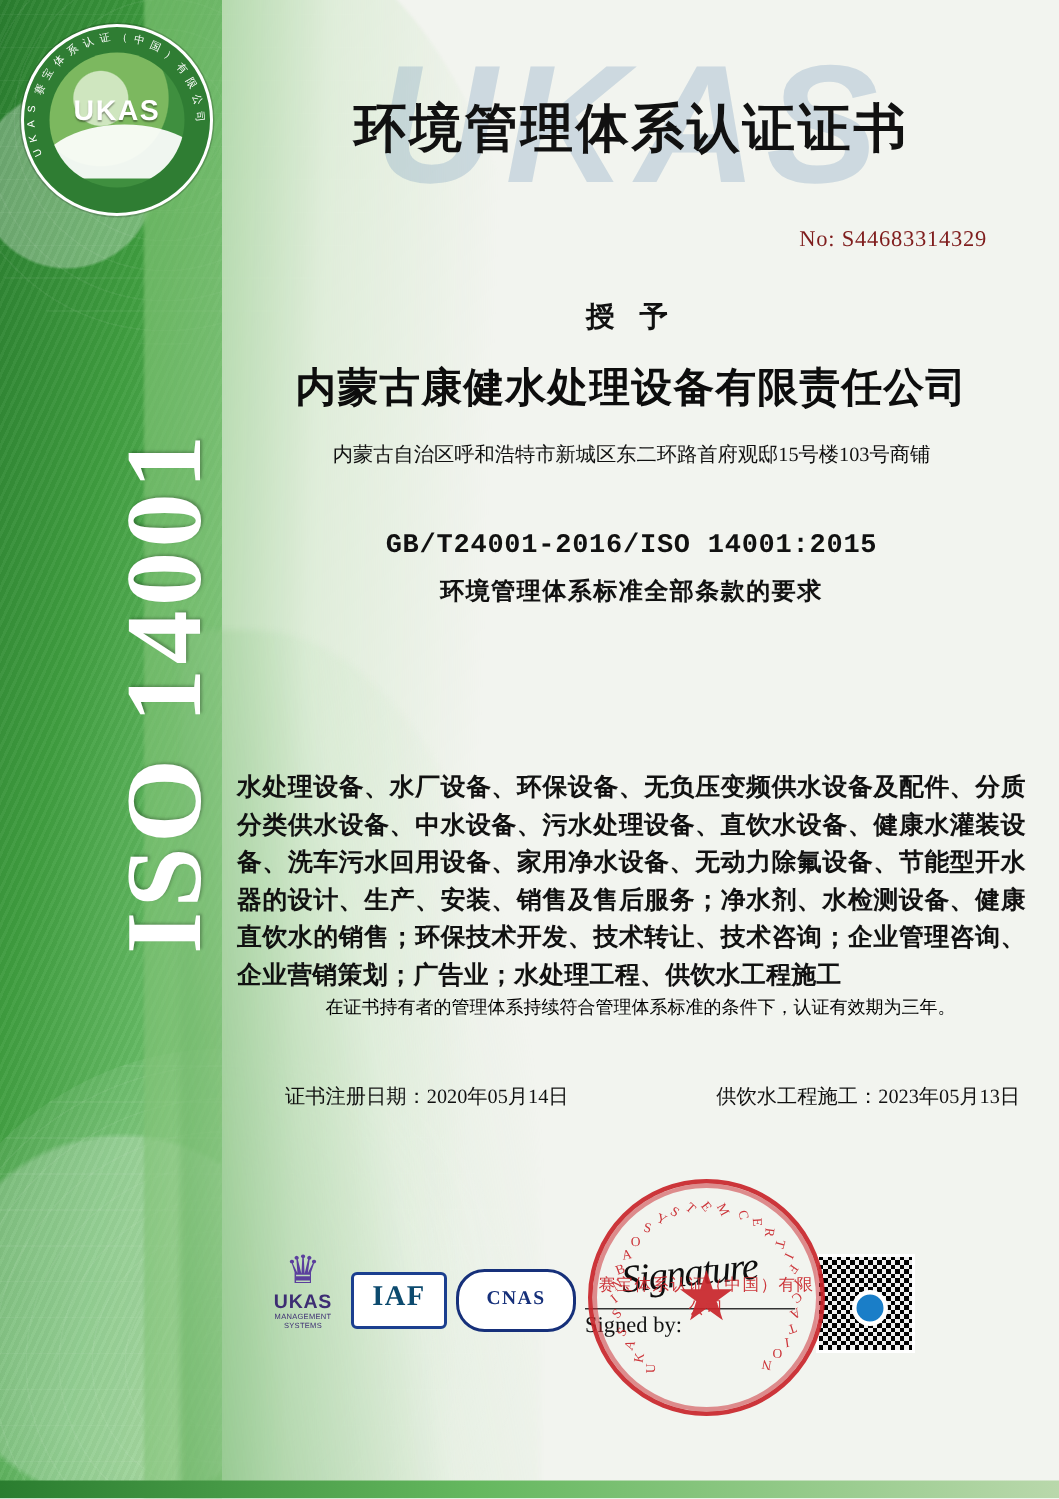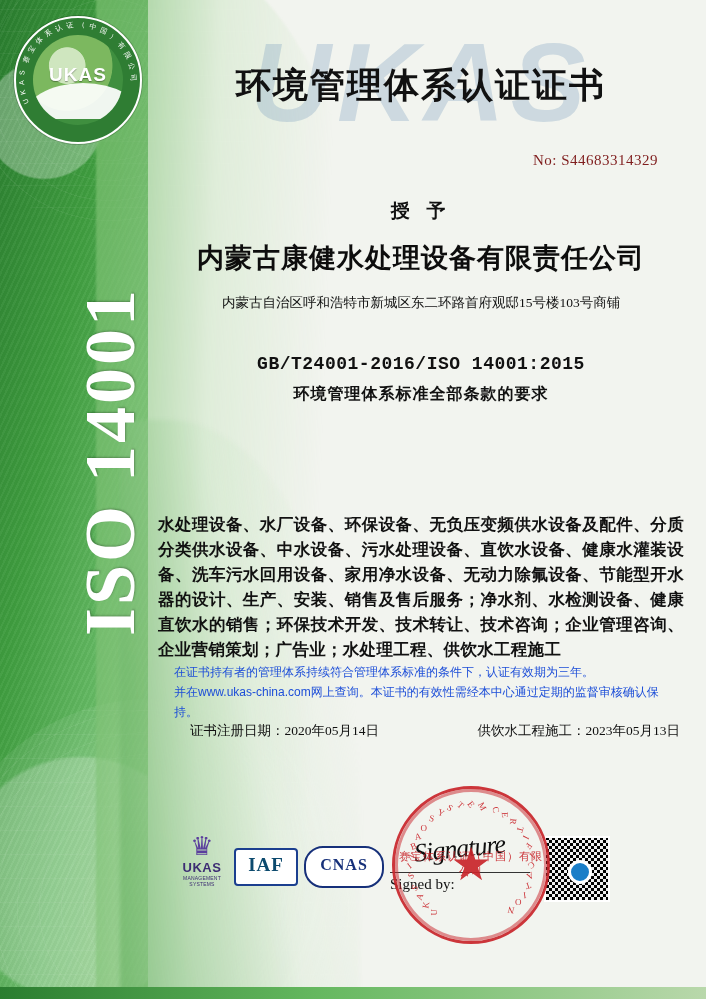--- a/index.html
+++ b/index.html
@@ -257,24 +257,25 @@
     font-family: "Liberation Serif", serif;
     font-weight: bold;
     font-size: 16.5px;
     line-height: 25px;
     letter-spacing: .3px;
     color: #111;
   }
   .note {
     position: absolute;
     left: 24px; right: 26px; top: 662px;
-    font-family: Liberation Sans, sans-serif;
+    text-align: center;
+    font-family: Liberation Mono, monospace;
     font-size: 12px;
     line-height: 20px;
-    color: #1d4ed8;
+    color: #000000;
   }
   .dates {
     position: absolute;
     left: 40px; right: 26px; top: 722px;
     display: flex;
     justify-content: space-between;
     font-family: "Liberation Serif", serif;
     font-size: 13.5px;
     color: #111;
   }
@@ -330,21 +331,21 @@
     left: 154px; top: 18px;
     width: 76px; height: 38px;
     border: 2px solid #16307a;
     border-radius: 19px;
     background: #fff;
     text-align: center;
   }
   .cnas-mark .t {
     font-family: "Liberation Serif", serif;
     font-weight: bold;
-    font-size: 16px;
+    font-size: 13px;
     color: #16307a;
     line-height: 34px;
     letter-spacing: 1px;
   }
   .sign-wrap {
     position: absolute;
     left: 240px; top: 6px;
     width: 140px;
   }
   .sign-script {
@@ -507,21 +508,20 @@
 
     <div class="std-block">
       <div class="std-line2">GB/T24001-2016/ISO 14001:2015</div>
       <div class="std-line3">环境管理体系标准全部条款的要求</div>
     </div>
 
     <div class="scope-body">水处理设备、水厂设备、环保设备、无负压变频供水设备及配件、分质分类供水设备、中水设备、污水处理设备、直饮水设备、健康水灌装设备、洗车污水回用设备、家用净水设备、无动力除氟设备、节能型开水器的设计、生产、安装、销售及售后服务；净水剂、水检测设备、健康直饮水的销售；环保技术开发、技术转让、技术咨询；企业管理咨询、企业营销策划；广告业；水处理工程、供饮水工程施工</div>
 
     <div class="note">
       <div>在证书持有者的管理体系持续符合管理体系标准的条件下，认证有效期为三年。</div>
-      <div>并在www.ukas-china.com网上查询。本证书的有效性需经本中心通过定期的监督审核确认保持。</div>
     </div>
 
     <div class="dates">
       <div>
         <span>证书注册日期：</span><span>2020年05月14日</span>
       </div>
       <div>
         <span>供饮水工程施工：</span><span>2023年05月13日</span>
       </div>
     </div>

